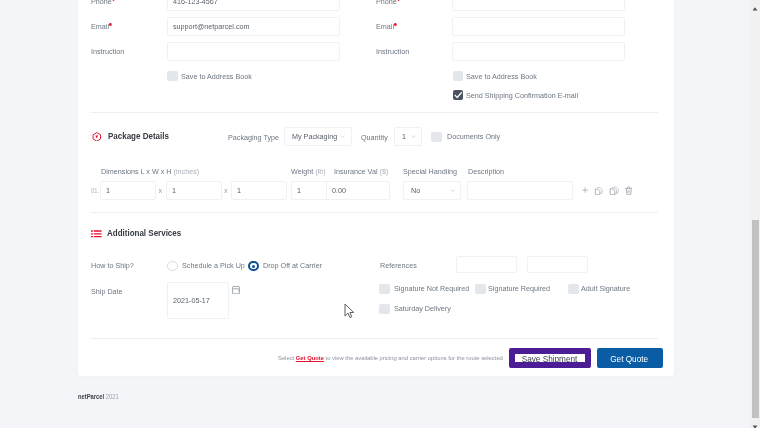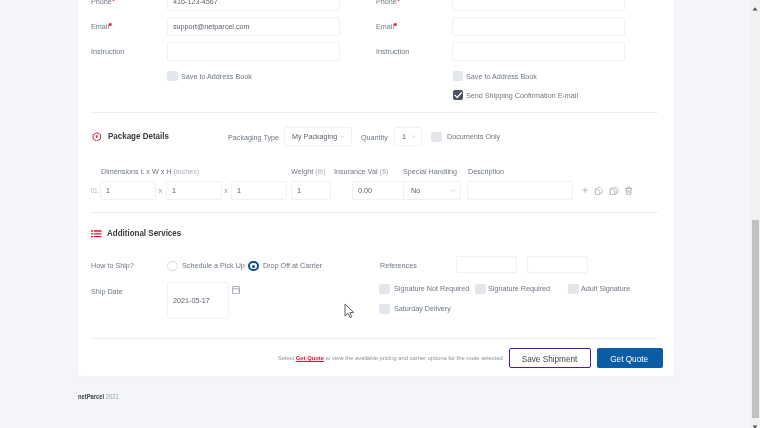--- a/index.html
+++ b/index.html
@@ -47,21 +47,21 @@
   .sel{position:absolute;border:1px solid #eff1f4;border-radius:2px;background:#fff;
        box-sizing:border-box;font-size:8px;color:#5a626d;display:flex;align-items:center;
        padding-left:7px;white-space:nowrap;}
   .sel>span{display:inline-block;transform:scaleX(.9);transform-origin:0 50%;}
   .caret{position:absolute;right:4.7px;top:50%;margin-top:-1.4px;width:5.4px;height:3px;display:block;}
 
   
   .btn{position:absolute;box-sizing:border-box;display:flex;align-items:center;
        justify-content:center;font-size:9.6px;border-radius:2px;}
   .btn>span{display:inline-block;transform:scaleX(.855);}
-  #btn-save{border:1px solid #4c1d95;background:#fff;color:#3d434d;}
+  #btn-save{border:6px solid #4c1d95;background:#fff;color:#3d434d;}
   #btn-quote{background:#0a5da5;color:#fff;}
 
   
   #footer{position:absolute;font-size:6.6px;color:#9aa1ab;transform:scaleX(.88);transform-origin:0 50%;white-space:nowrap;}
   #footer b{color:#3d434d;font-weight:bold;}
 
   
   #sb{position:absolute;right:0;top:0;width:10px;height:428px;background:#f1f1f1;}
   #sb-thumb{position:absolute;left:1.5px;top:220px;width:7px;height:198px;background:#c1c1c1;}
   #sb-up{position:absolute;left:0;top:0;width:10px;height:10px;}
@@ -163,21 +163,21 @@
     <div class="inp" style="left:166px;top:181px;width:56px;height:19px">
         <span>1</span>
       </div>
     <div class="abs" style="left:224px;top:186px;font-size:7.5px;color:#9aa1aa">x</div>
     <div class="inp" style="left:231px;top:181px;width:56px;height:19px">
         <span>1</span>
       </div>
     <div class="inp" style="left:291px;top:181px;width:40px;height:19px">
         <span>1</span>
       </div>
-    <div class="inp" style="left:352px;top:181px;width:64px;height:19px">
+    <div class="inp" style="left:326px;top:181px;width:64px;height:19px">
         <span>0.00</span>
       </div>
     <div class="sel" style="left:402.6px;top:181px;width:58.2px;height:19px">
       <span>No</span>
       <svg class="caret" viewBox="0 0 8 5">
           <path d="M.7 1 L4 4.1 L7.3 1" fill="none" stroke="#c2c8d0" stroke-width="1.15"></path>
         </svg>
     </div>
     <div class="inp" style="left:466.8px;top:181px;width:106px;height:19px">
         <span></span>

